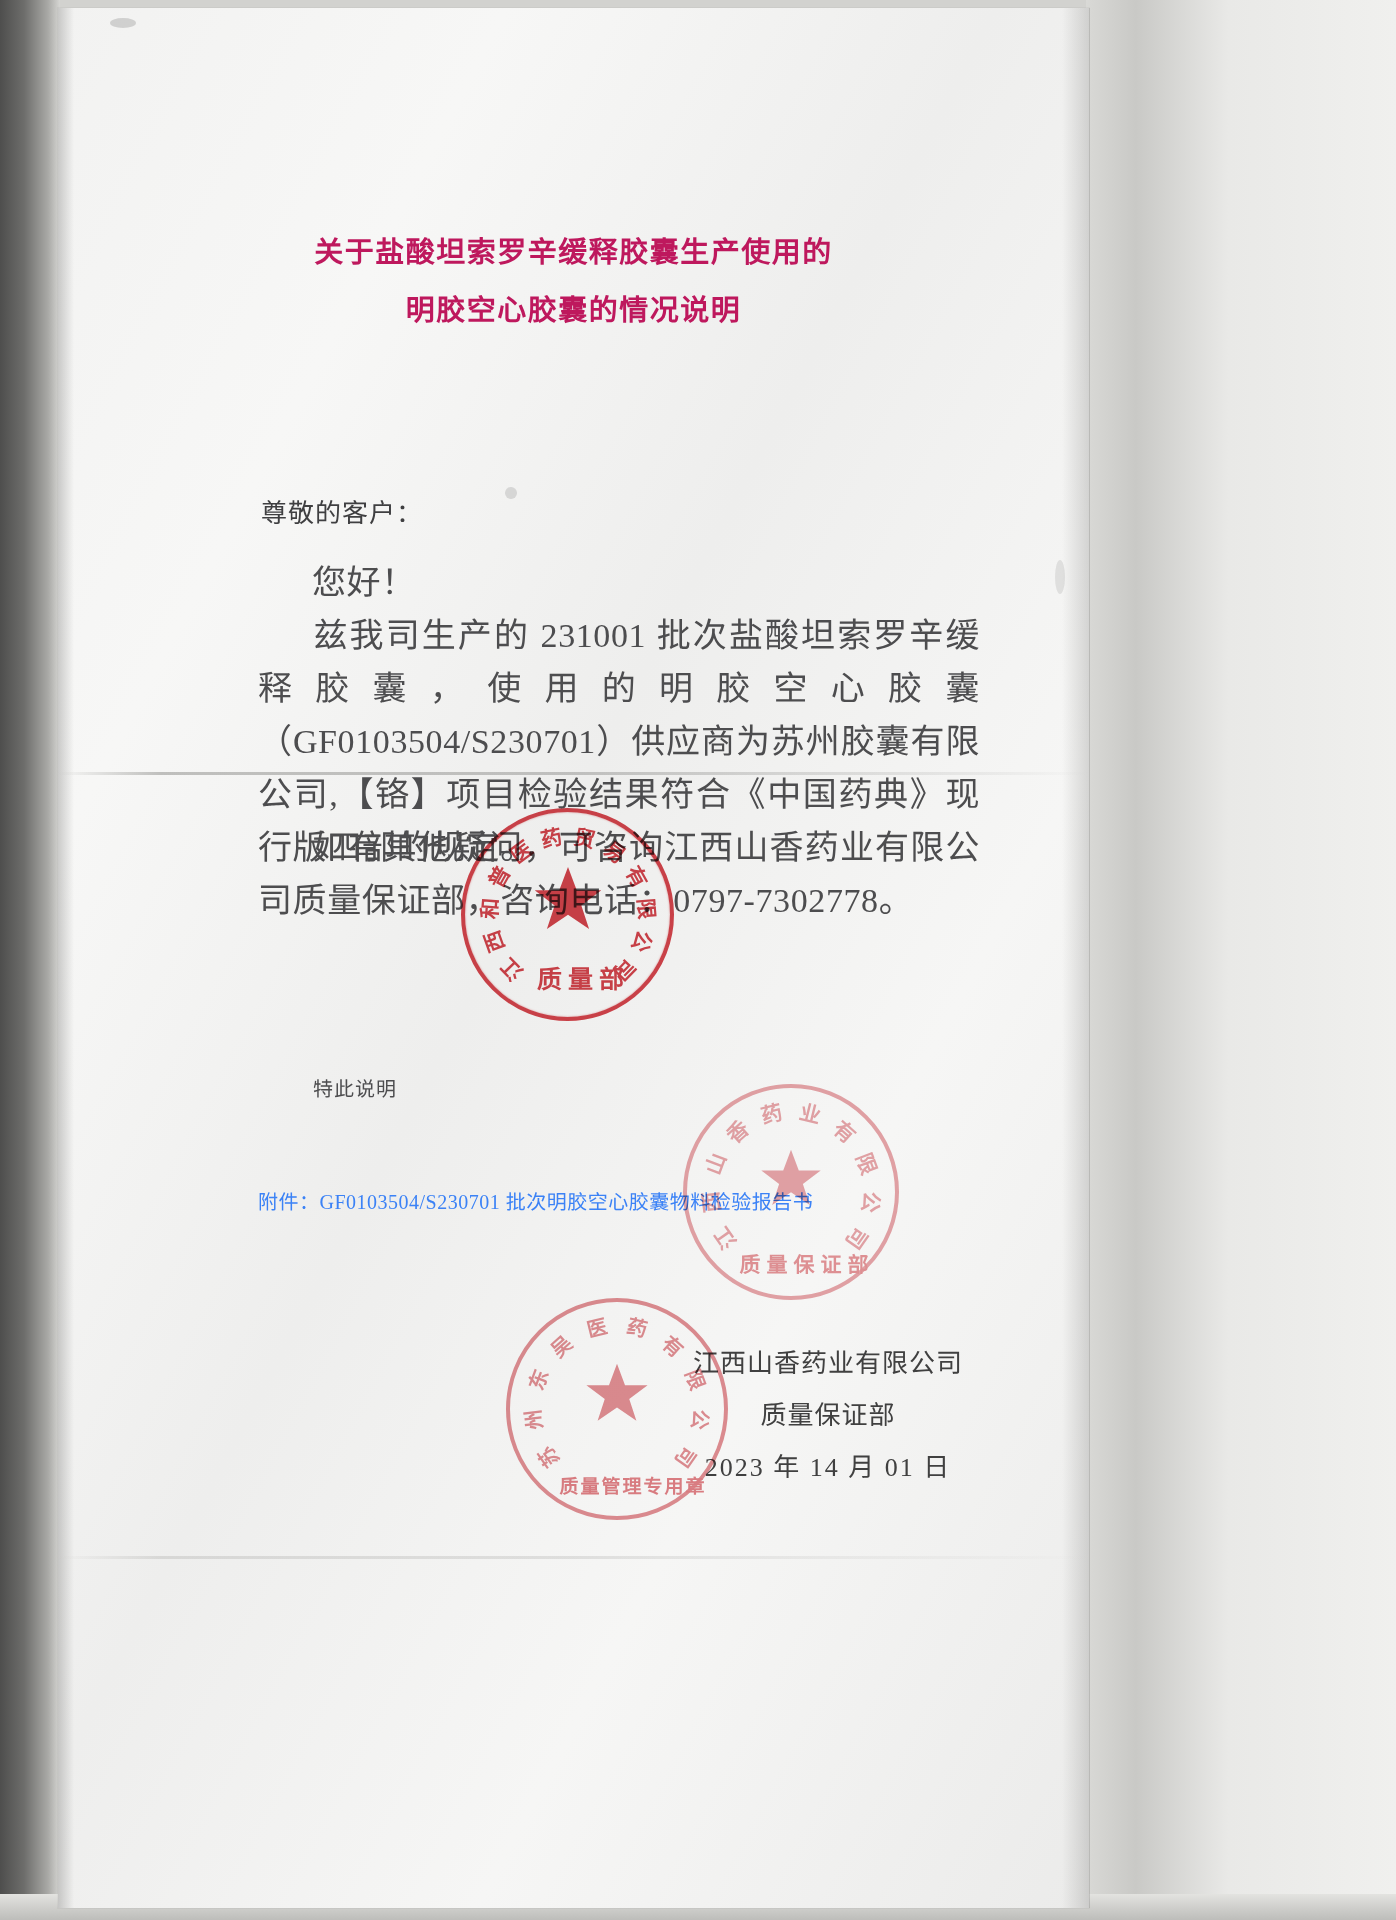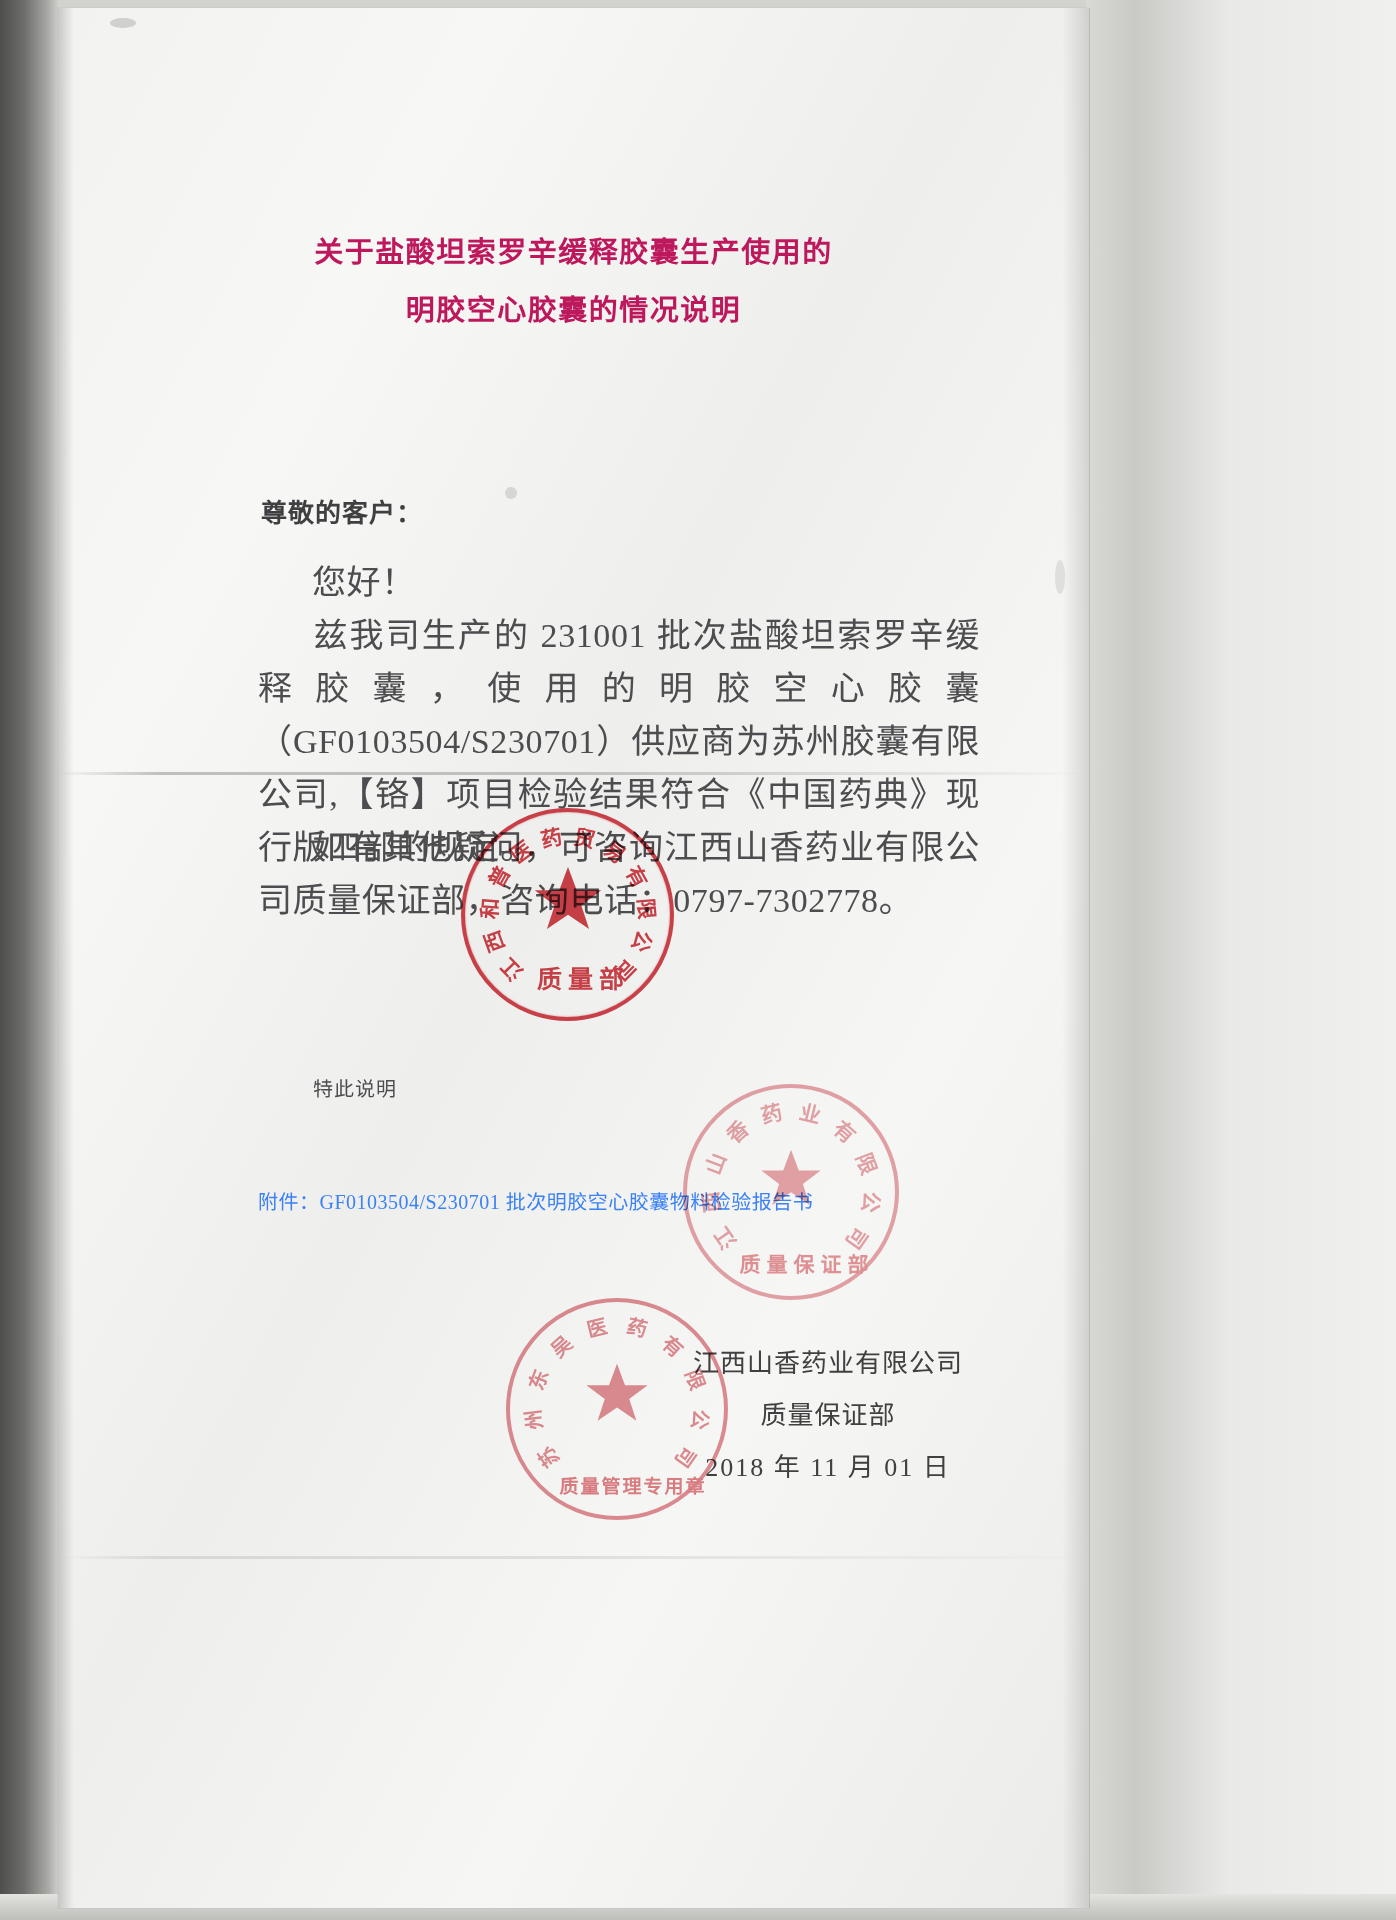--- a/index.html
+++ b/index.html
@@ -112,21 +112,21 @@
     letter-spacing: 1.5px;
     color: #be185d;
     line-height: 58px;
   }
 
   .salutation {
     position: absolute;
     left: 203px;
     top: 484px;
     font-family: "DejaVu Sans", "Liberation Sans", sans-serif;
-    font-weight: bold;
+    font-weight: normal;
     font-size: 26px;
     letter-spacing: 1px;
     color: #3f3f41;
   }
 
   .para {
     position: absolute;
     left: 200px;
     width: 722px;
     font-size: 34px;
@@ -301,21 +301,21 @@
       <span class="indent"></span><span>如有其他疑问，可咨询江西山香药业有限公司质量保证部，咨询电话：0797-7302778。</span>
     </div>
 
     <div class="closing">特此说明</div>
 
     <div class="attachment">附件：GF0103504/S230701 批次明胶空心胶囊物料检验报告书</div>
 
     <div class="signature">
       <div>江西山香药业有限公司</div>
       <div>质量保证部</div>
-      <div class="date">2018 年 11 月 01 日</div>
+      <div class="date">2023 年 14 月 01 日</div>
     </div>
 
     <div class="seal seal-main">
       <div class="seal-ring"></div>
       <div class="seal-arc-text">
           <div class="seal-char" style="font-size: 21px; color: rgb(207, 51, 59); left: 50%; top: 50%; transform: translate(-50%, -50%) translate(-57.5472px, 55.5727px) rotate(-134deg);">江</div>
           <div class="seal-char" style="font-size: 21px; color: rgb(207, 51, 59); left: 50%; top: 50%; transform: translate(-50%, -50%) translate(-75.3475px, 26.884px) rotate(-109.636deg);">西</div>
           <div class="seal-char" style="font-size: 21px; color: rgb(207, 51, 59); left: 50%; top: 50%; transform: translate(-50%, -50%) translate(-79.7279px, -6.59303px) rotate(-85.2727deg);">和</div>
           <div class="seal-char" style="font-size: 21px; color: rgb(207, 51, 59); left: 50%; top: 50%; transform: translate(-50%, -50%) translate(-69.908px, -38.8957px) rotate(-60.9091deg);">普</div>
           <div class="seal-char" style="font-size: 21px; color: rgb(207, 51, 59); left: 50%; top: 50%; transform: translate(-50%, -50%) translate(-47.6368px, -64.2708px) rotate(-36.5455deg);">医</div>

